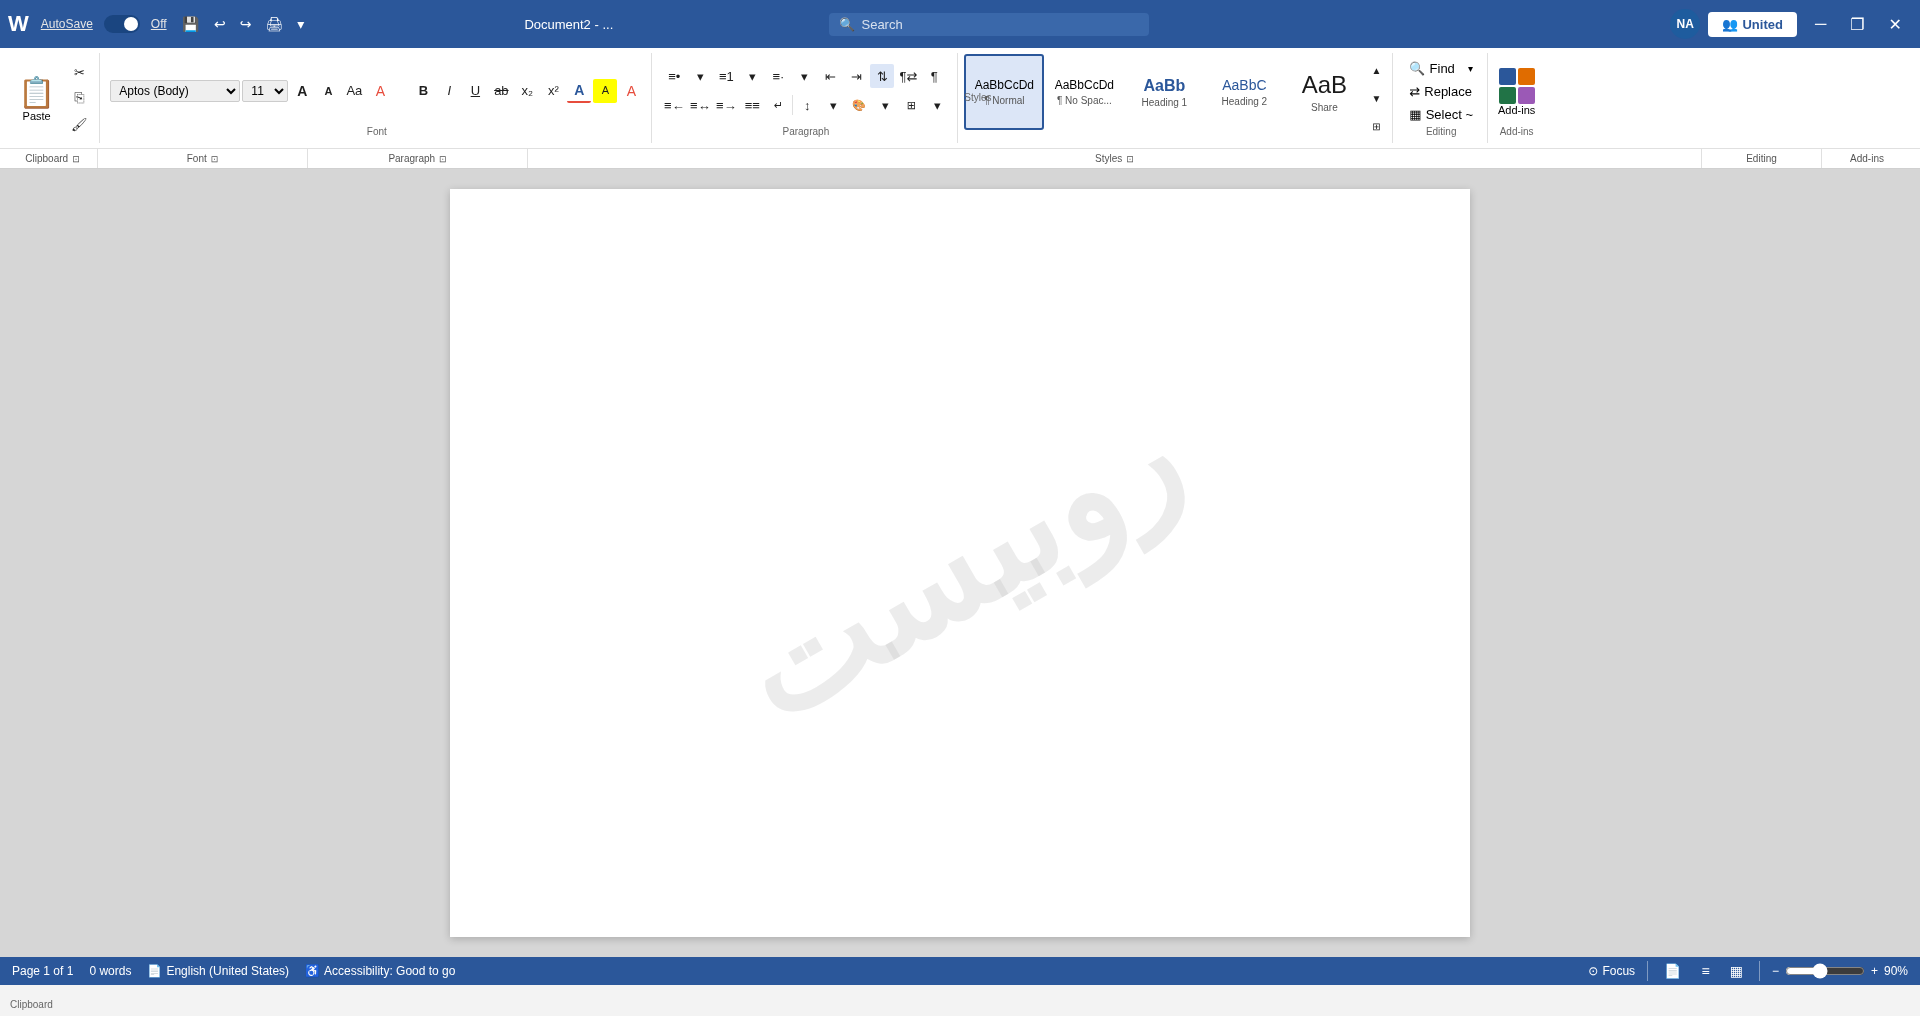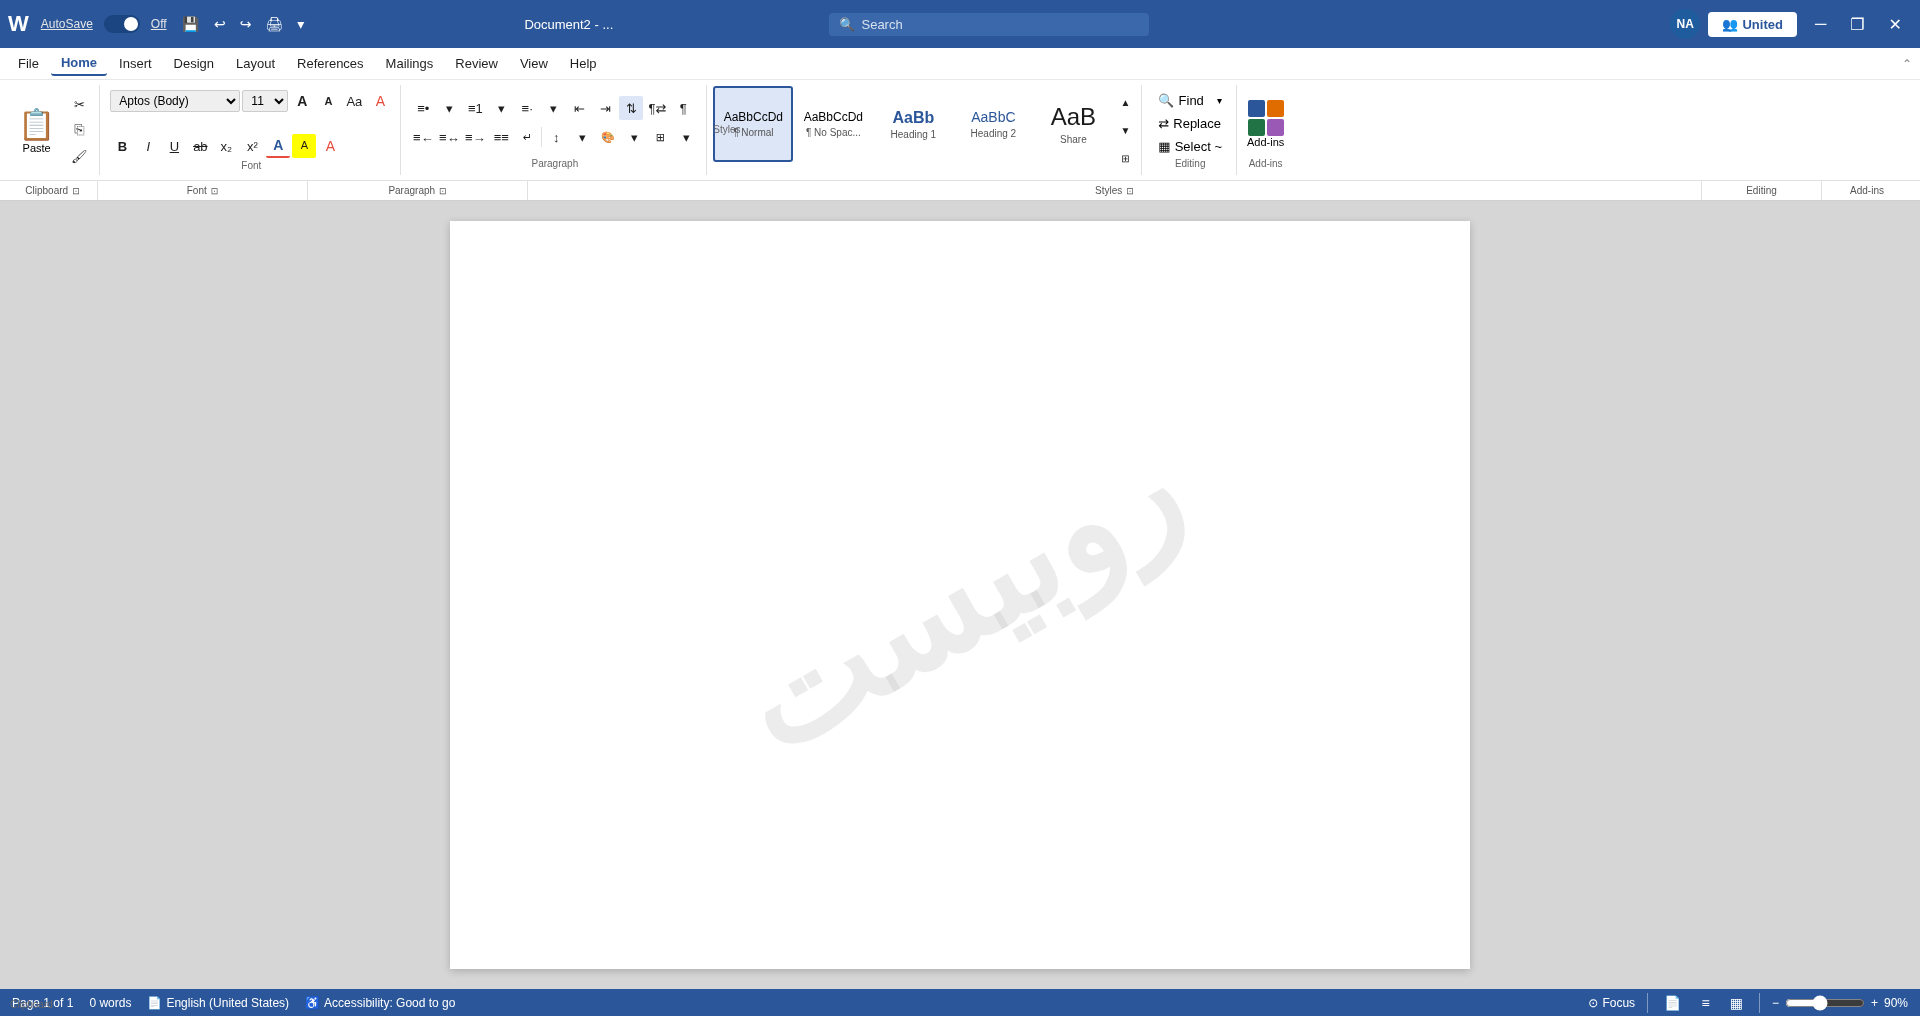--- a/index.html
+++ b/index.html
@@ -353,51 +353,38 @@
   </button>
   <div class="window-controls">
     <span>─</span>
     <span>❐</span>
     <span>✕</span>
   </div>
 </div>
 
 <div id="ribbon">
 
-  <div id="menu-bar">
-    <div class="menu-item">File</div>
-    <div class="menu-item active">Home</div>
-    <div class="menu-item">Insert</div>
-    <div class="menu-item">Design</div>
-    <div class="menu-item">Layout</div>
-    <div class="menu-item">References</div>
-    <div class="menu-item">Mailings</div>
-    <div class="menu-item">Review</div>
-    <div class="menu-item">View</div>
-    <div class="menu-item">Help</div>
-    <div style="margin-left:auto; cursor:pointer; font-size:12px; color:#888;">⌃</div>
-  </div>
 
   <div id="toolbar">
 
     <div class="toolbar-group" style="flex-direction:row; align-items:stretch; padding:0 4px;">
       <div style="display:flex;flex-direction:column;align-items:center;justify-content:center;cursor:pointer;padding:4px 8px;">
         <span style="font-size:30px;">📋</span>
         <span style="font-size:11px;">Paste</span>
       </div>
       <div style="display:flex;flex-direction:column;gap:2px;justify-content:center;padding:0 4px;">
         <div class="tb-btn" style="font-size:13px;">✂</div>
         <div class="tb-btn" style="font-size:13px;">⎘</div>
         <div class="tb-btn" style="font-size:13px;">🖌</div>
       </div>
       <div class="group-label" style="position:absolute;bottom:4px;">Clipboard</div>
     </div>
 
     <div class="toolbar-group" style="padding:4px 8px; min-width:220px;">
-      <div style="flex:1;display:flex;flex-direction:column;gap:19px;justify-content:center;">
+      <div style="flex:1;display:flex;gap:19px;justify-content:center;">
         <div class="font-row">
           <select class="font-select">
             <option>Aptos (Body)</option>
           </select>
           <select class="font-size-select">
             <option>11</option>
           </select>
           <div class="tb-btn" style="font-weight:bold;font-size:14px;">A</div>
           <div class="tb-btn" style="font-weight:bold;font-size:11px;">A</div>
           <div class="tb-btn">Aa</div>

